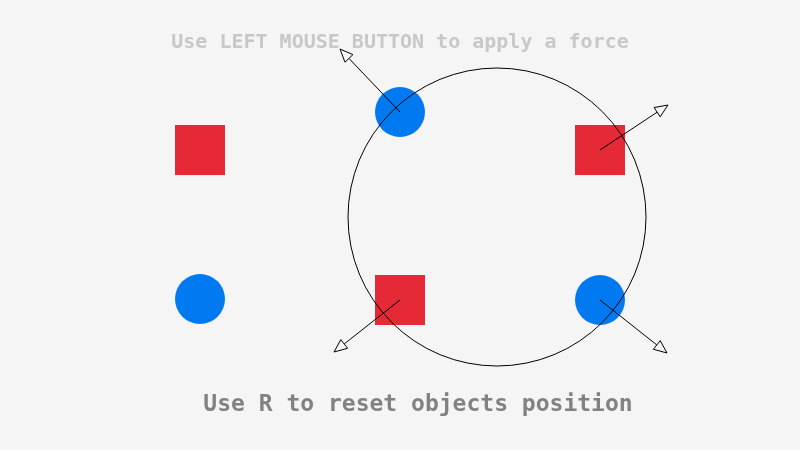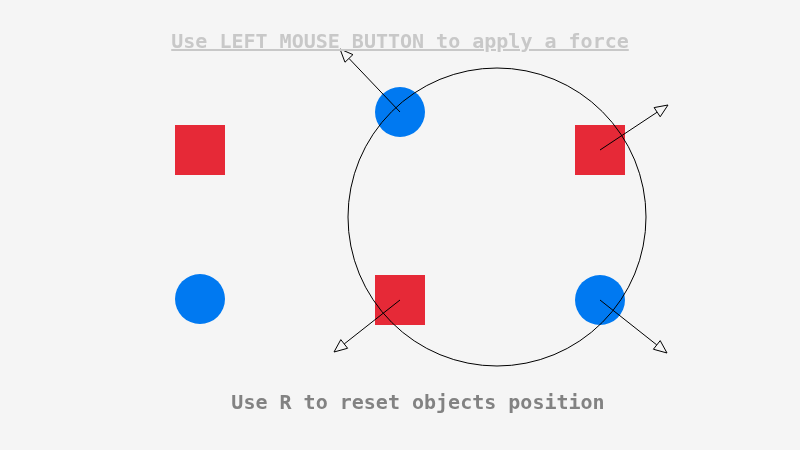--- a/index.html
+++ b/index.html
@@ -24,25 +24,24 @@
     right: 0;
     text-align: center;
     white-space: pre;
     line-height: 1;
     font-weight: bold;
   }
   .instruction-top {
     top: 31px;
     font-size: 20px;
     letter-spacing: 0px;
-    text-decoration: underline;
   }
   .instruction-bottom {
     top: 392px;
-    font-size: 20px;
+    font-size: 23px;
     letter-spacing: 0px;
     padding-left: 36px;
   }
 </style>
 </head>
 <body>
 
 <div class="stage" style="background: rgb(245, 245, 245);">
   <svg class="scene-svg" id="scene" width="800" height="450">
       <rect x="175" y="125" width="50" height="50" fill="#E62937"></rect>

